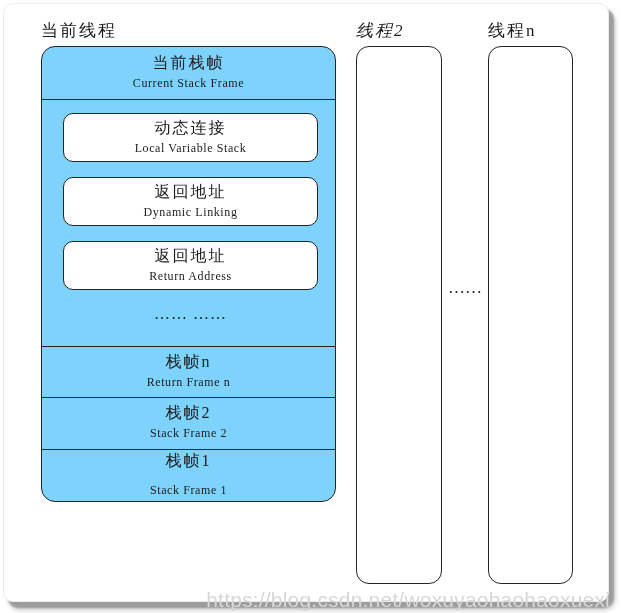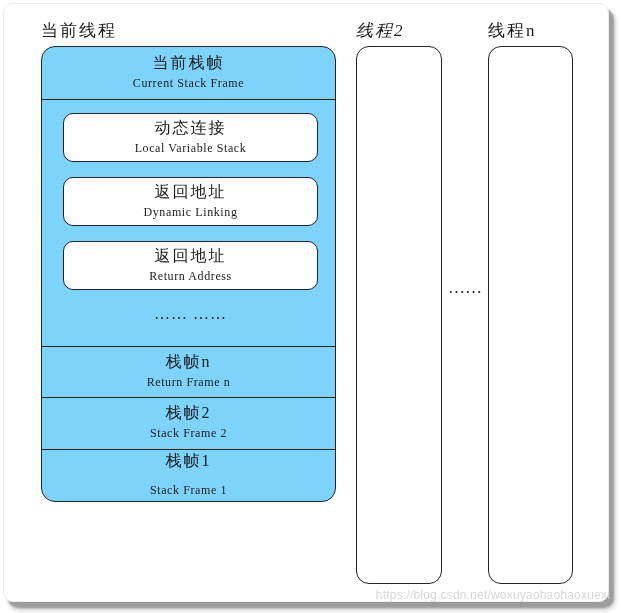--- a/index.html
+++ b/index.html
@@ -104,21 +104,21 @@
     white-space: nowrap;
   }
 
   .watermark {
     position: absolute;
     left: 0; top: 584px;
     width: 608px;
     text-align: right;
     padding-right: 2px;
     font-family: "Liberation Sans", "DejaVu Sans", sans-serif;
-    font-size: 12px;
+    font-size: 21px;
     color: #d7d7d7;
     letter-spacing: 0.2px;
     white-space: nowrap;
     z-index: 5;
   }
 </style>
 </head>
 <body>
 
 <div class="page-frame">

